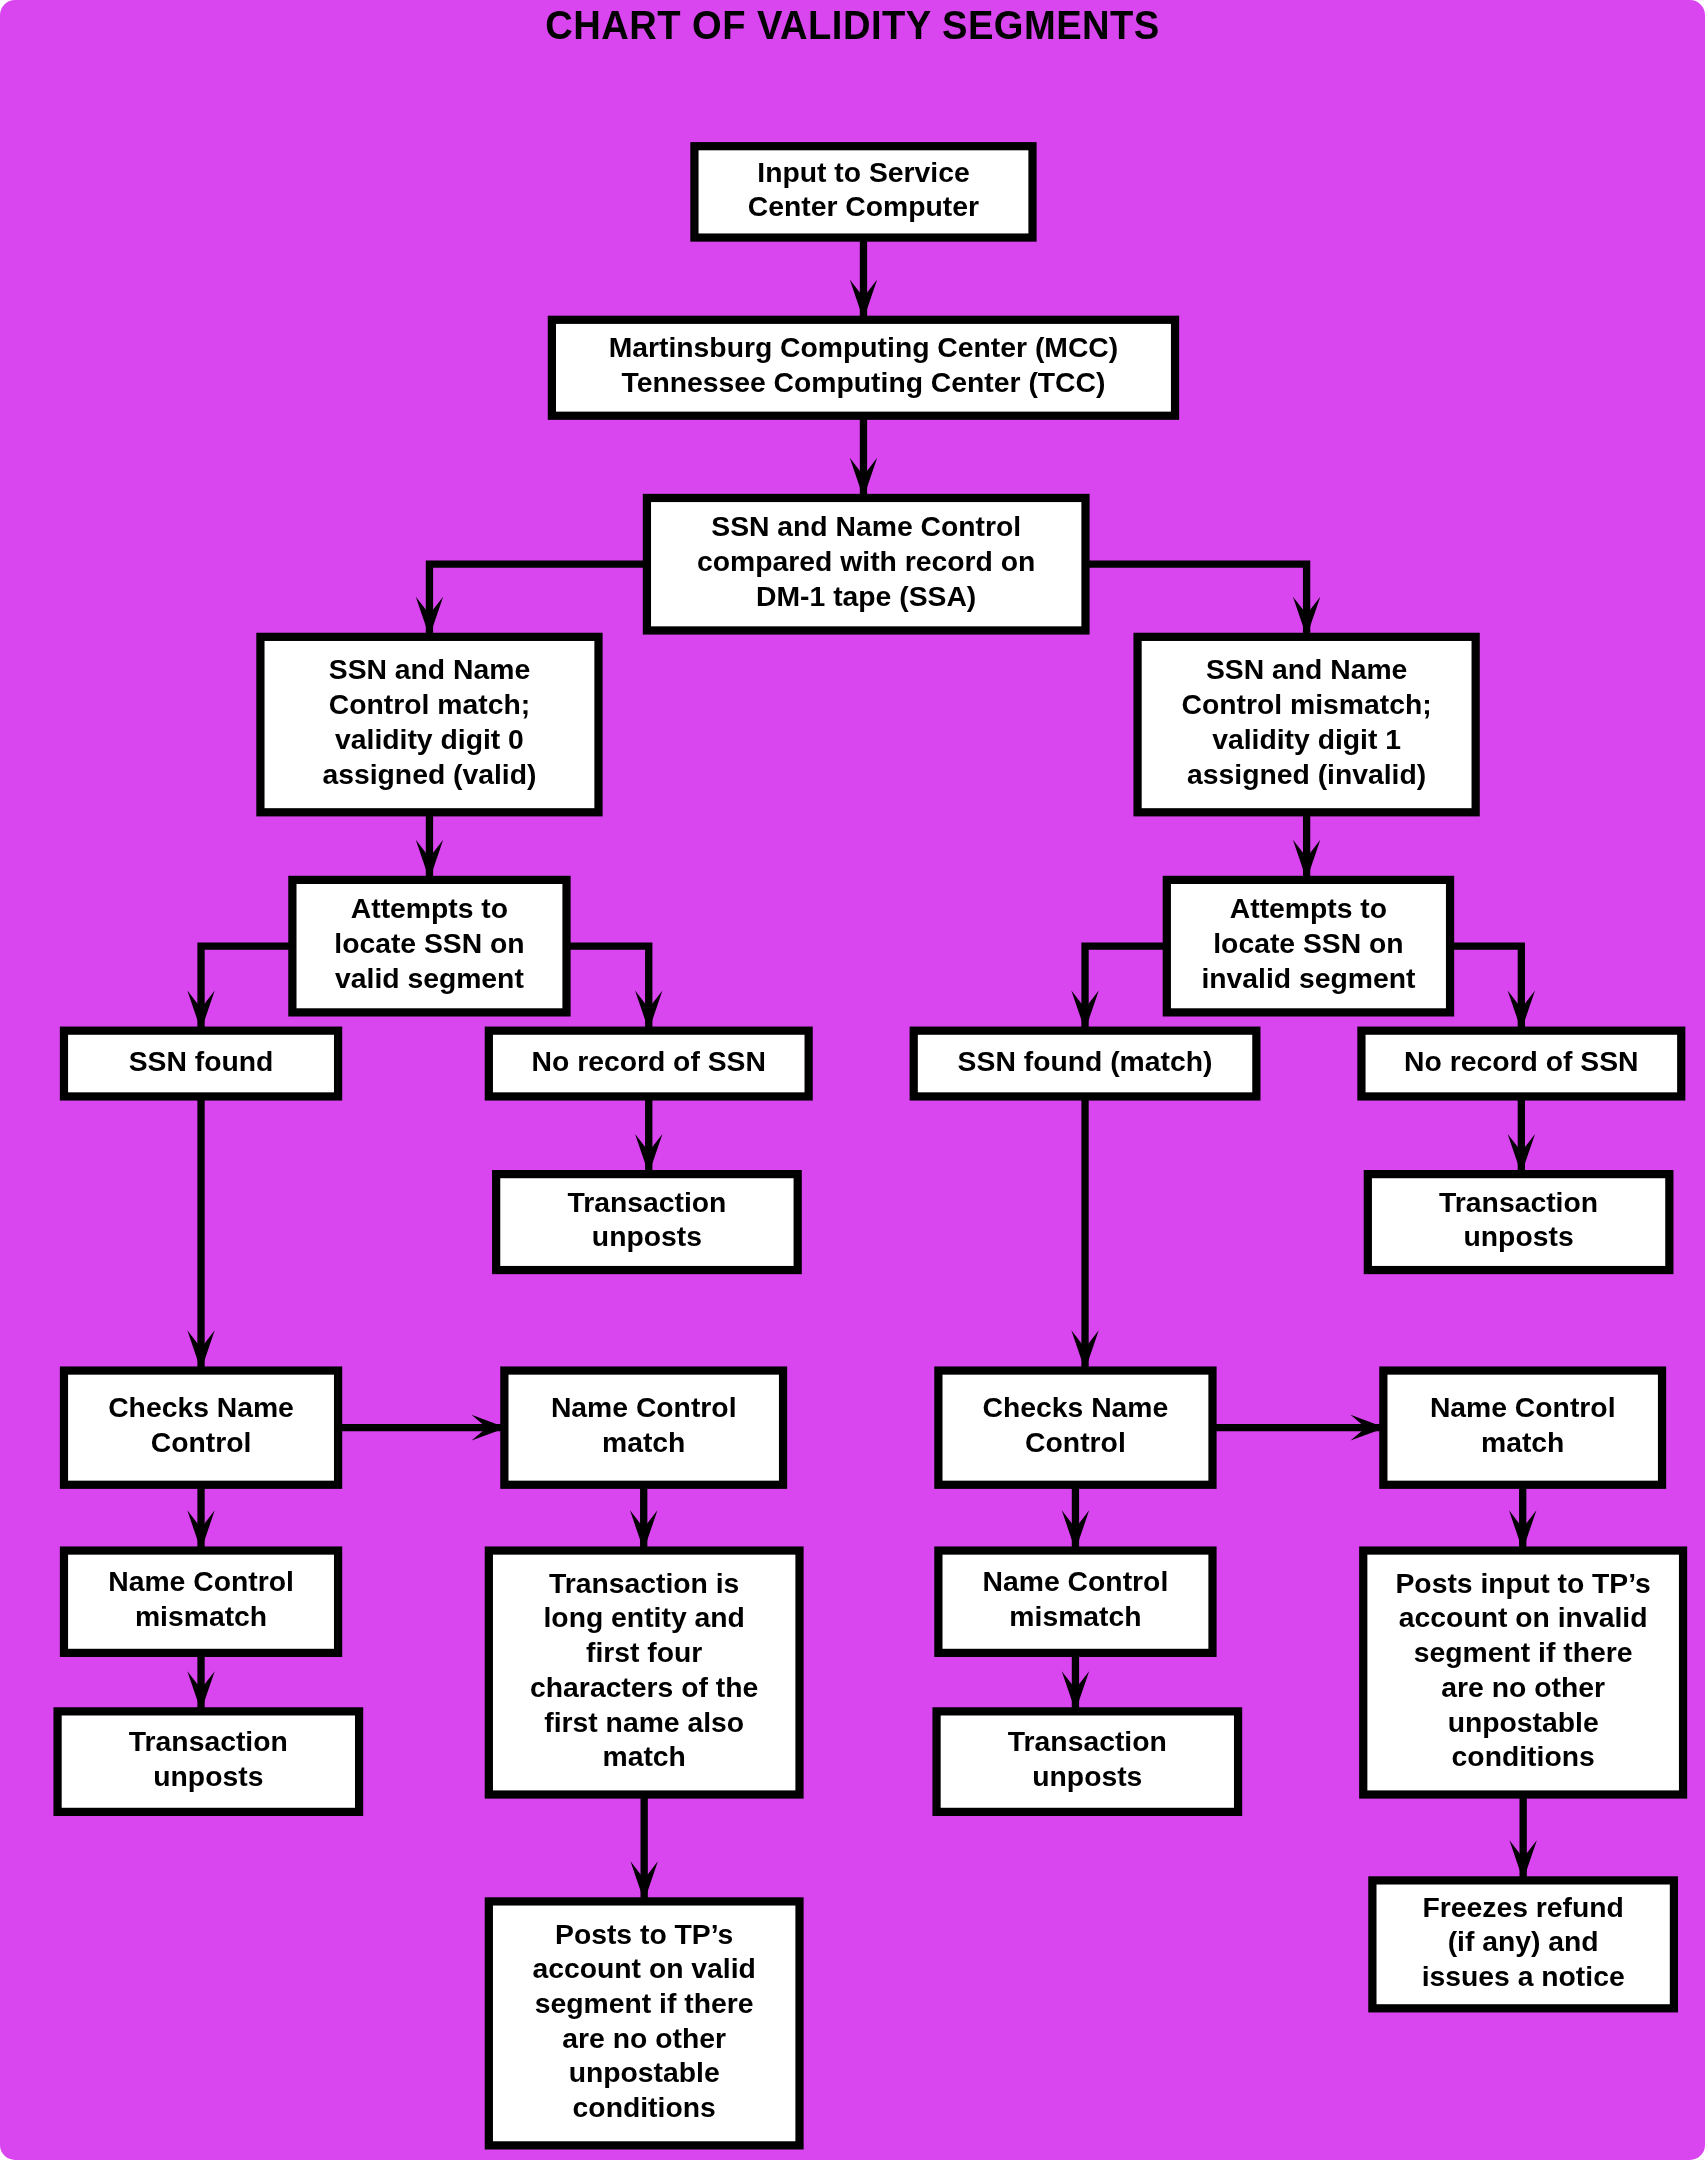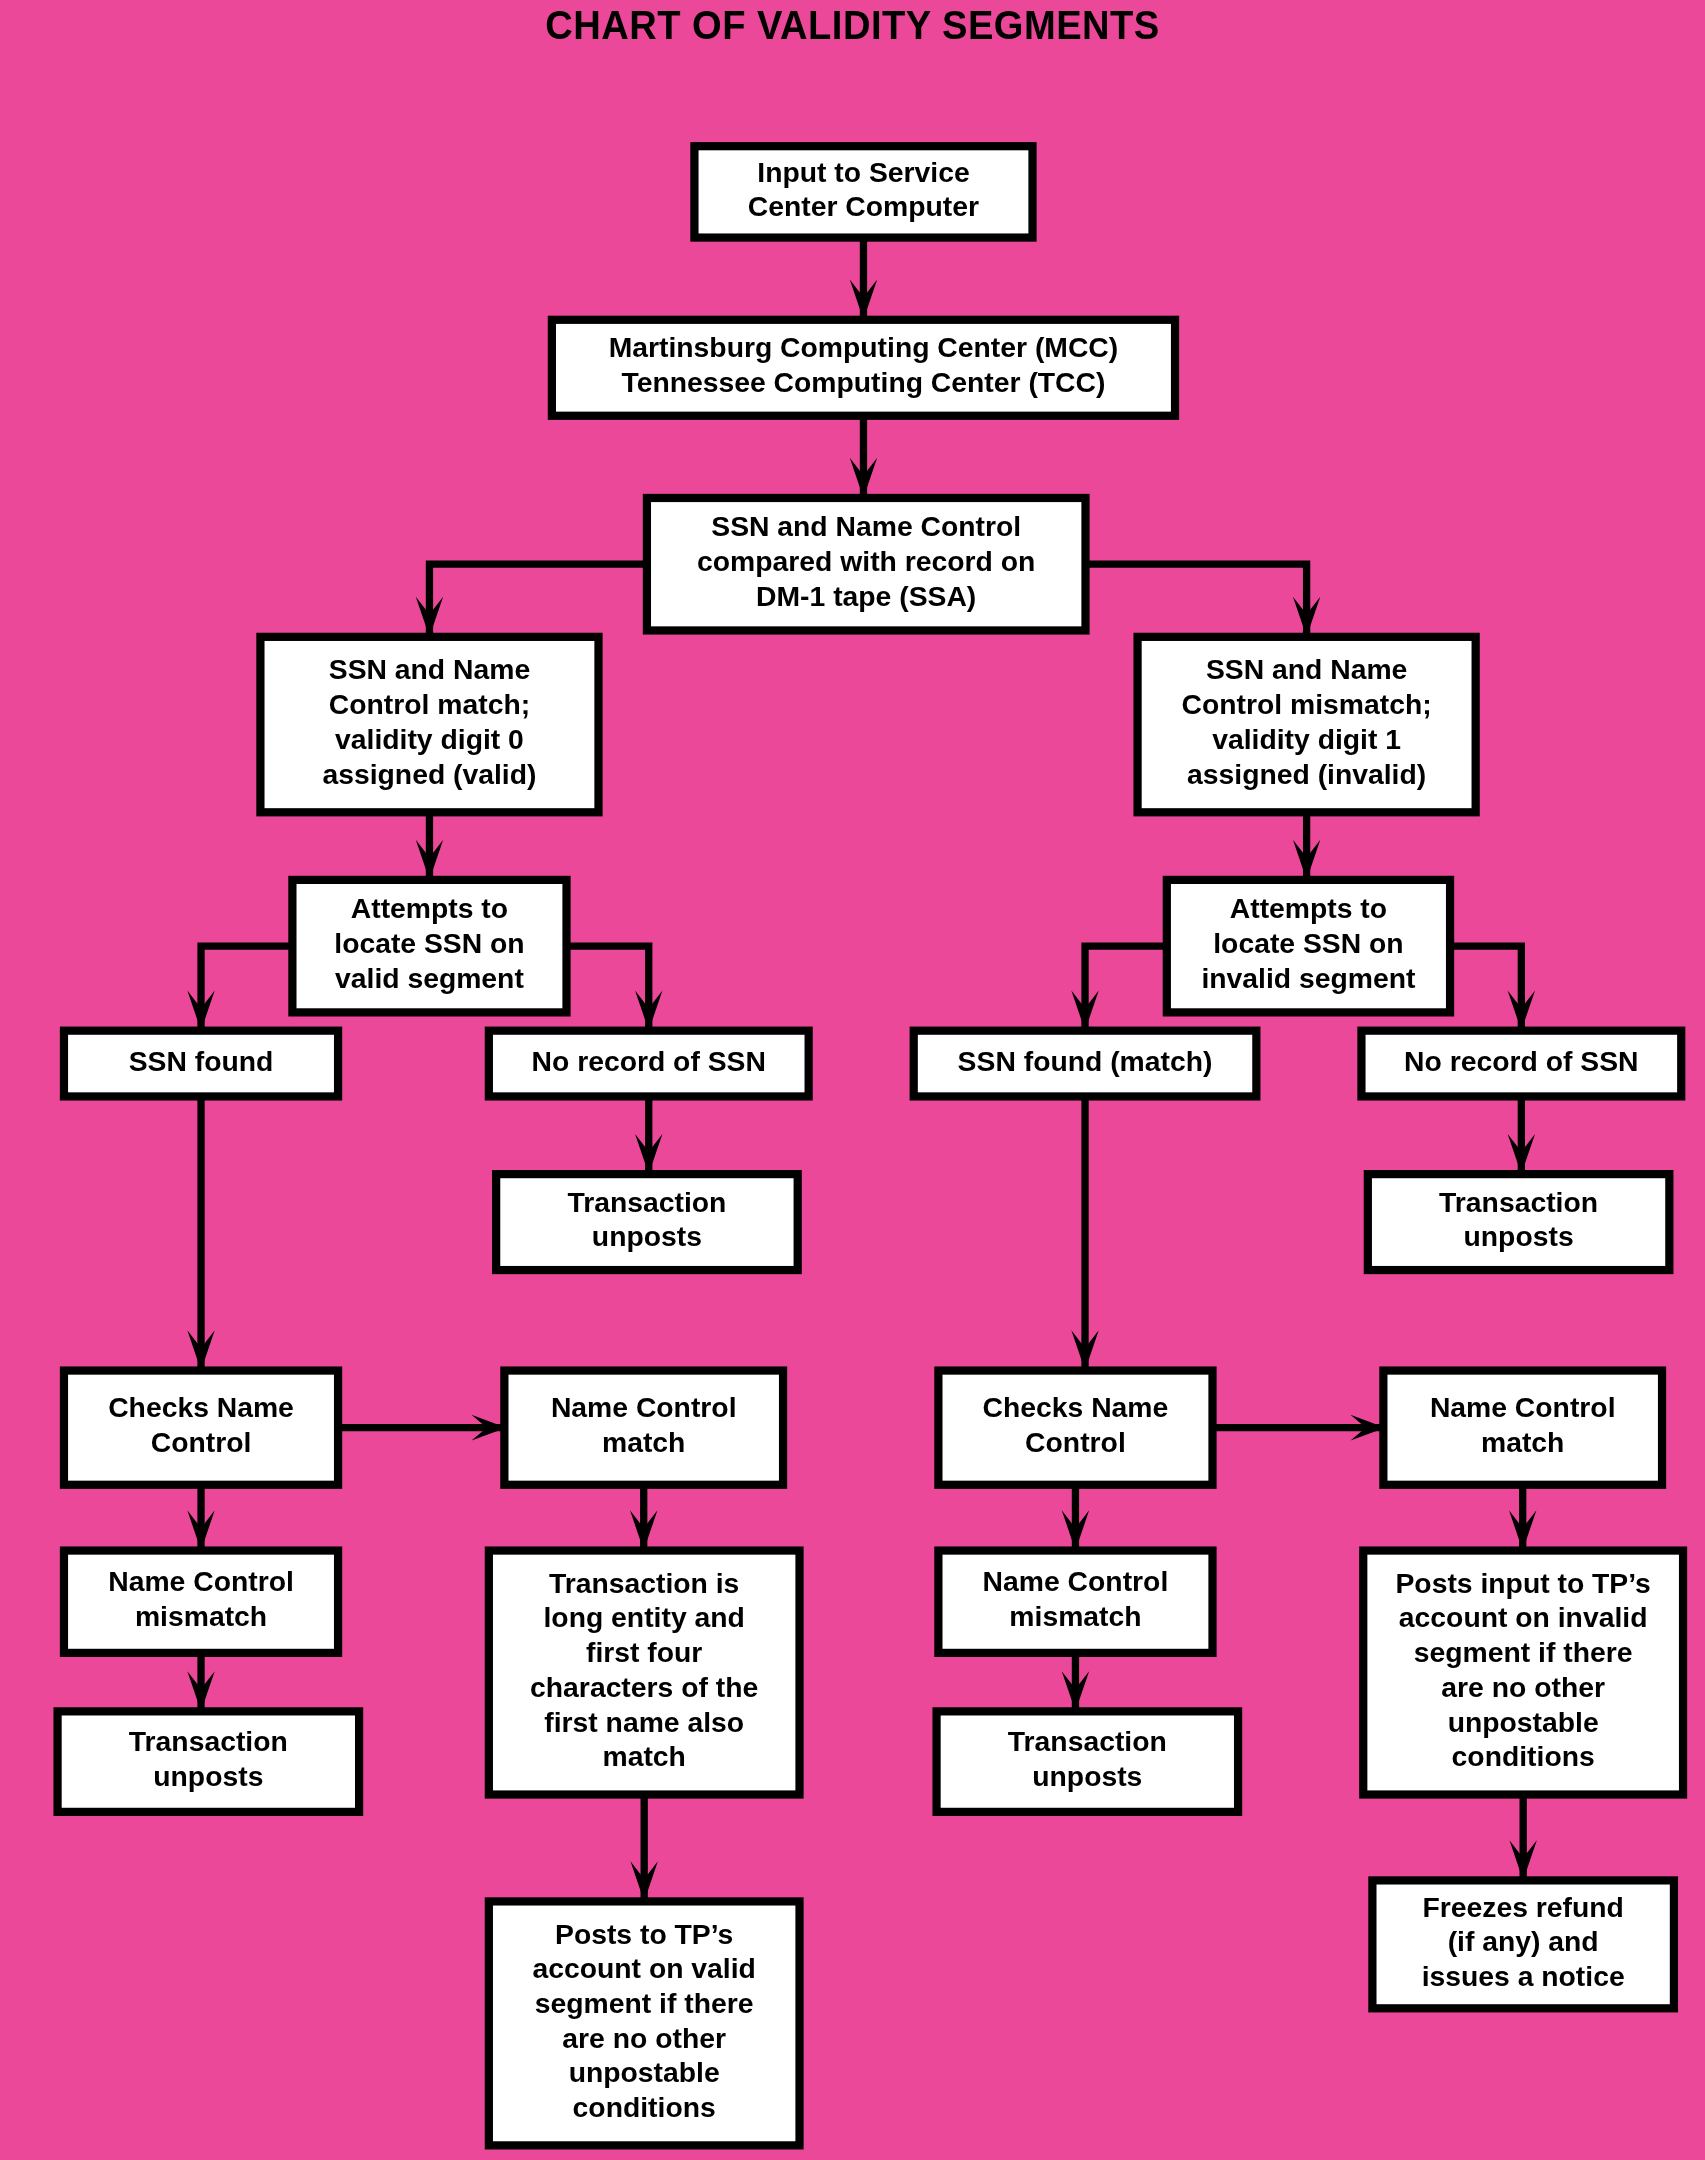--- a/index.html
+++ b/index.html
@@ -7,22 +7,23 @@
     padding: 0;
     background: #ffffff;
   }
   body {
     font-family: "Liberation Sans", sans-serif;
   }
   #page {
     position: relative;
     width: 1705px;
     height: 2160px;
-    background: #ec4899;
+    background: #d946ef;
     overflow: hidden;
+    border-radius: 15px;
   }
   #chart-title {
     position: absolute;
     left: 0;
     top: 1.8px;
     width: 1705px;
     text-align: center;
     font-family: "Liberation Sans", sans-serif;
     font-weight: bold;
     font-size: 41px;

